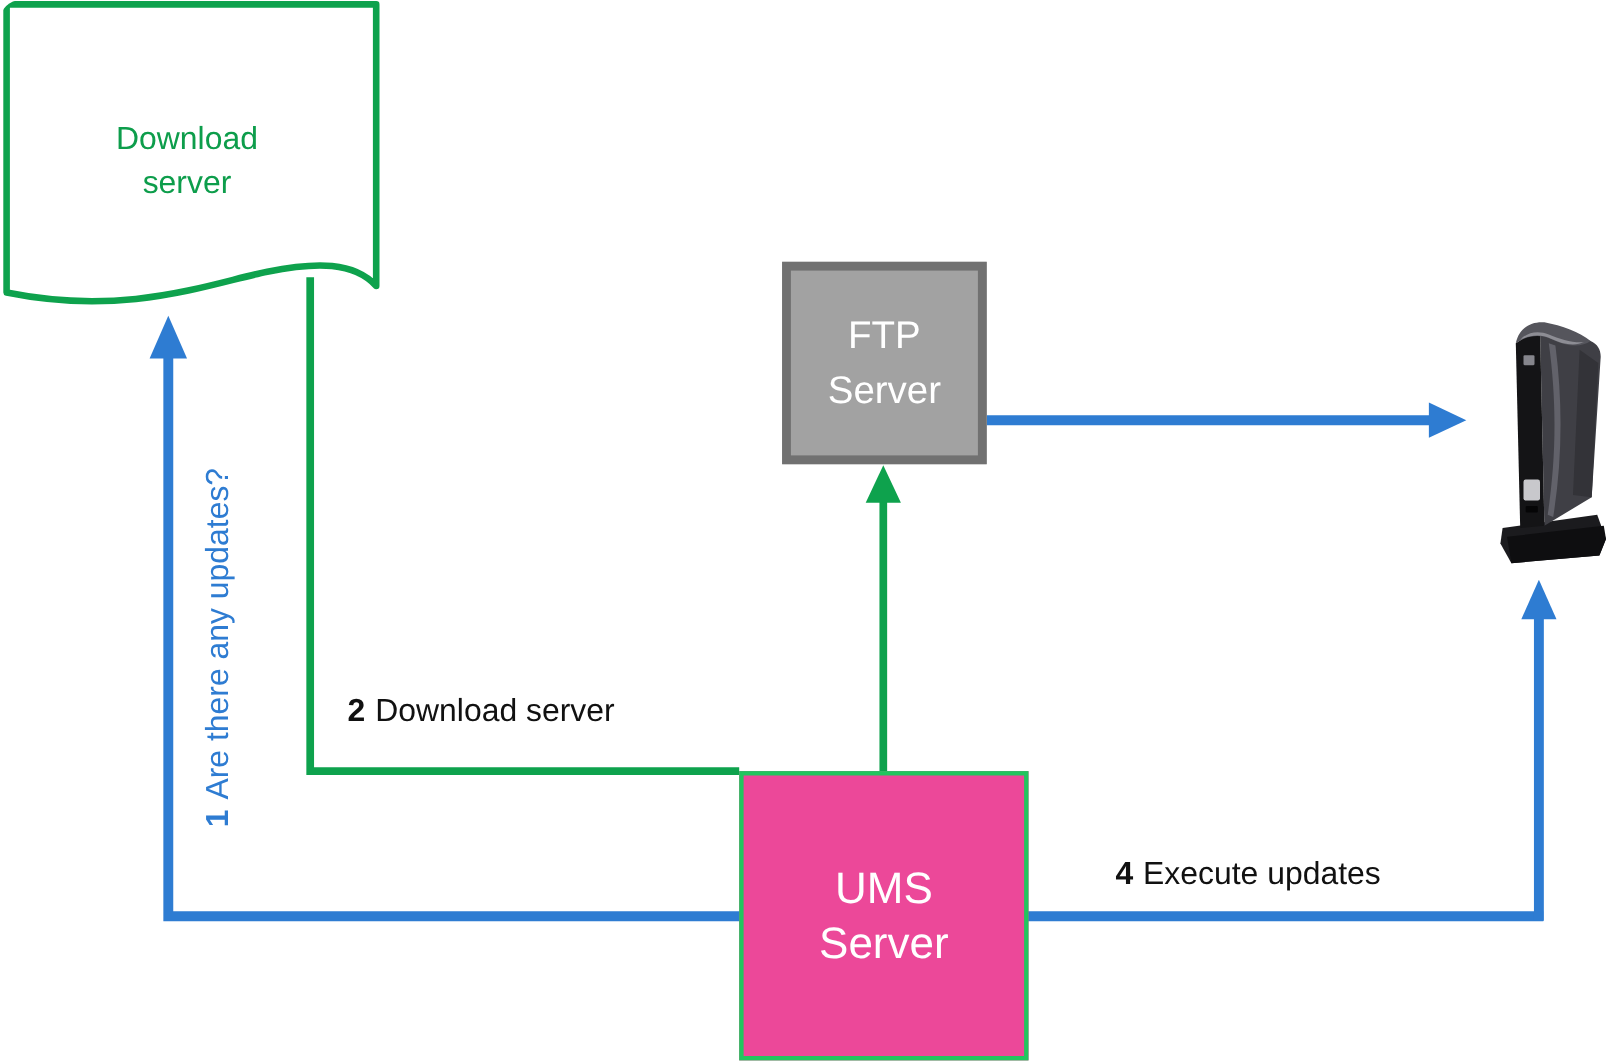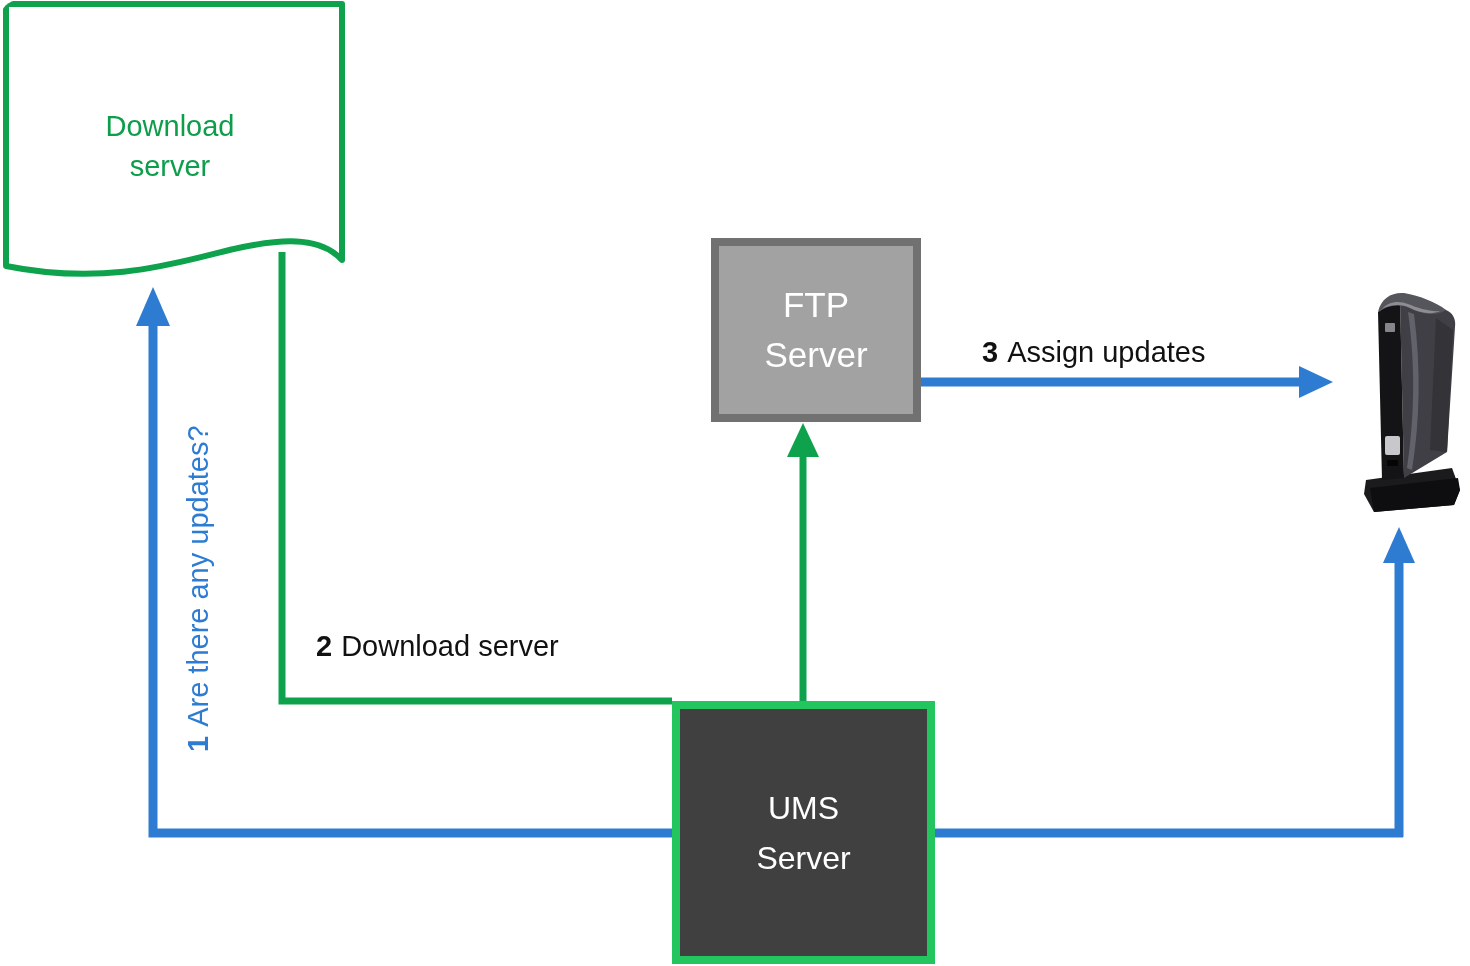--- a/index.html
+++ b/index.html
@@ -26,37 +26,37 @@
     display: flex;
     flex-direction: column;
     align-items: center;
     justify-content: center;
     text-align: center;
     box-sizing: border-box;
   }
   .ftp-box {
     left: 711px;
     top: 238px;
-    width: 210px;
+    width: 186px;
     height: 184px;
     background: #a2a2a2;
     border: 8px solid #717171;
     color: #ffffff;
     font-size: 35px;
     line-height: 50px;
   }
   .ums-box {
     left: 672px;
     top: 701px;
     width: 263px;
     height: 263px;
-    background: #404040;
-    border: 8px solid #22c55e;
+    background: #ec4899;
+    border: 4px solid #22c55e;
     color: #ffffff;
-    font-size: 32px;
+    font-size: 40px;
     line-height: 50px;
   }
   .download-label {
     position: absolute;
     left: 45px;
     top: 106px;
     width: 250px;
     text-align: center;
     color: #0d9d4b;
     font-size: 29px;
@@ -137,18 +137,18 @@
   </div>
 
   <div class="step-label step-label-1">
     <span class="num">1</span><span>Are there any updates?</span>
   </div>
 
   <div class="step-label step-label-2">
     <span class="num">2</span><span>Download server</span>
   </div>
 
-  <div class="step-label step-label-3">
-    <span class="num">3</span><span>Assign updates</span>
+
+  <div class="step-label step-label-4">
+    <span class="num">4</span><span>Execute updates</span>
   </div>
-
 
 </div>
 
 </body></html>

